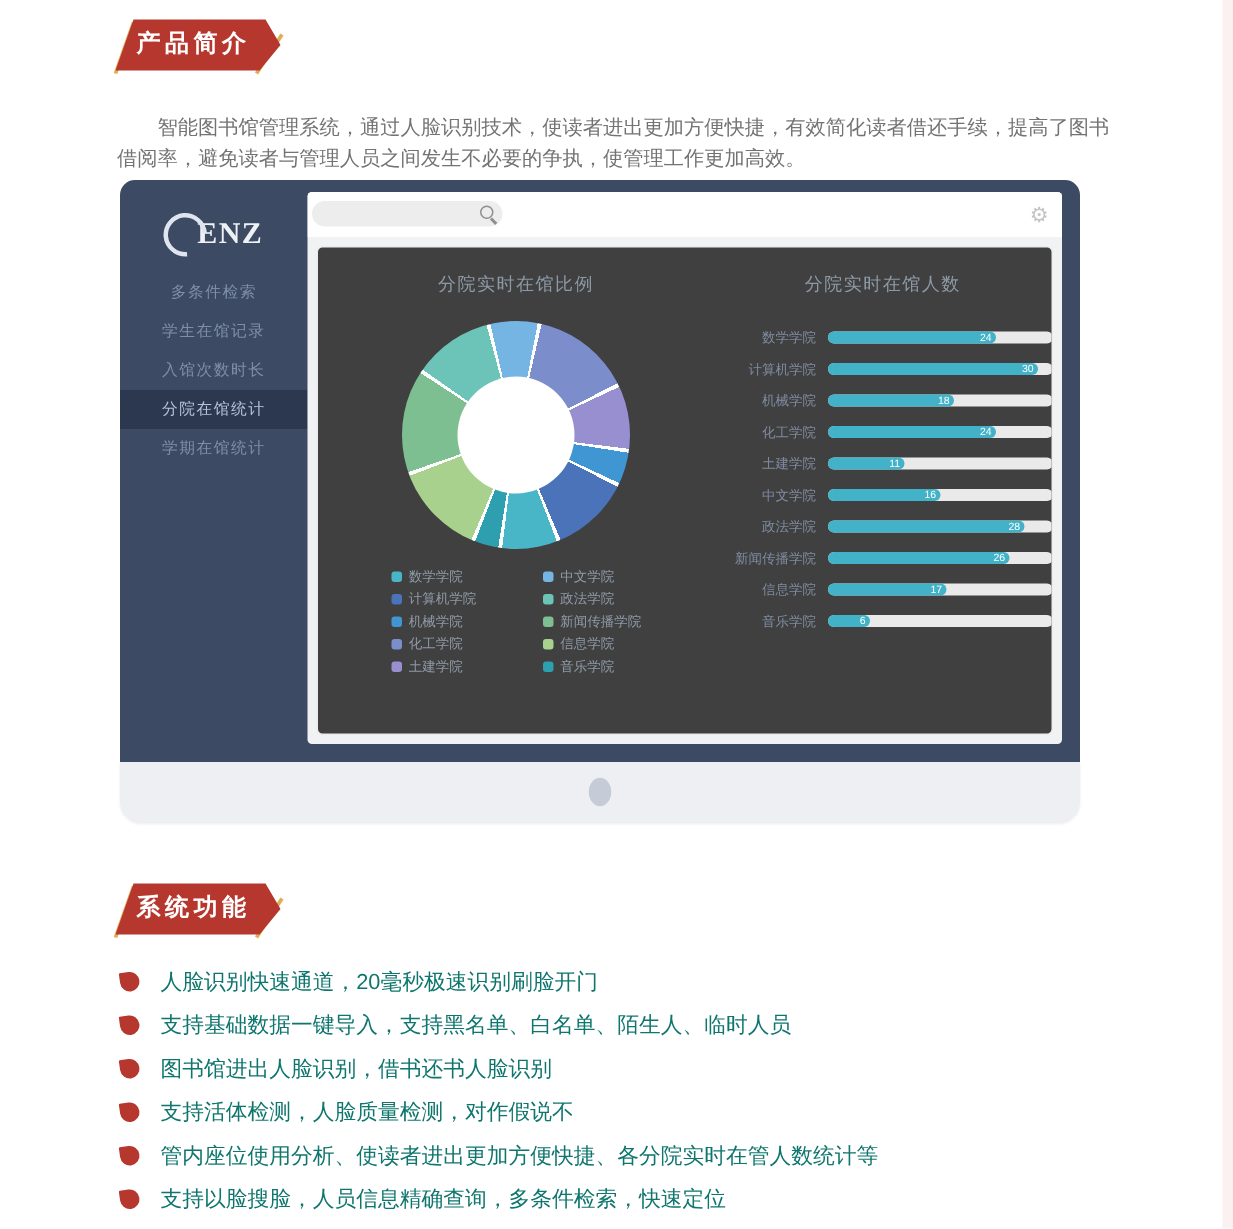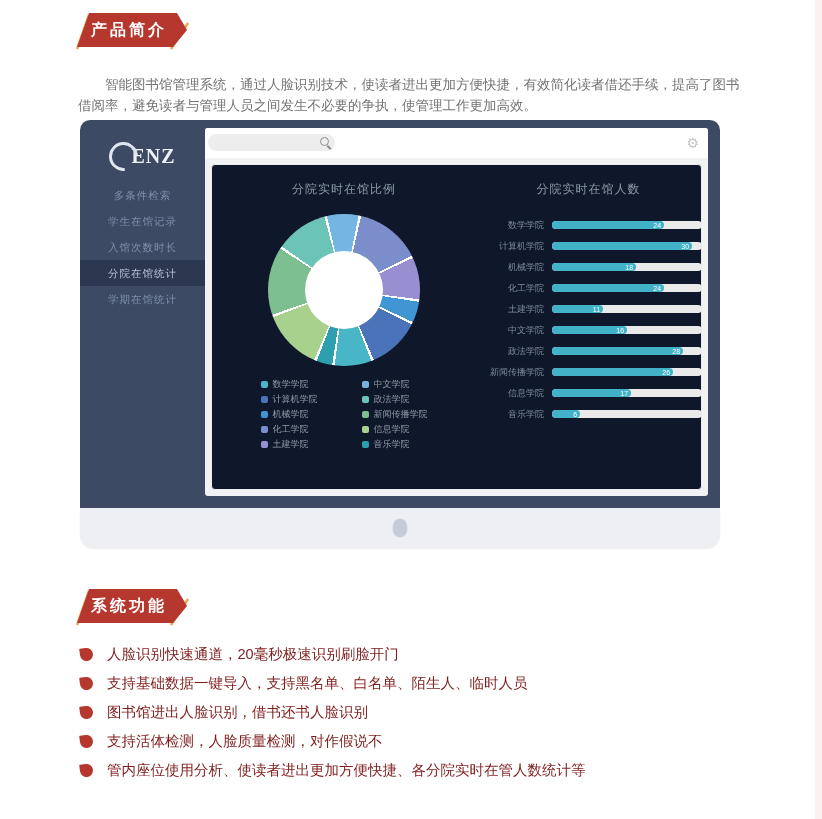--- a/index.html
+++ b/index.html
@@ -35,21 +35,21 @@
   .menu-item{height:26px;line-height:26px;text-align:center;font-size:10.5px;color:#7e8ea9;letter-spacing:1px;cursor:pointer;}
   .menu-item.active{background:#2b3850;color:#b7c2d6;}
 
   .screen-right{flex:1;margin:8px 12px 12px 0;background:#f1f2f4;border-radius:3px;display:flex;flex-direction:column;overflow:hidden;}
   .topbar{height:30px;background:#ffffff;position:relative;flex:none;}
   .search-pill{position:absolute;left:3px;top:6px;width:127px;height:17px;background:#ededed;border-radius:9px;}
   .magnifier{position:absolute;right:6px;top:3px;width:7px;height:7px;border:1.5px solid #8f8f8f;border-radius:50%;}
   .magnifier::after{content:'';position:absolute;left:7px;top:7px;width:5px;height:1.5px;background:#8f8f8f;transform:rotate(45deg);transform-origin:0 0;}
   .gear{position:absolute;right:9px;top:4px;font-size:14px;color:#c5c5c5;line-height:22px;cursor:pointer;}
 
-  .card{flex:1;margin:6px;background:#0f172a;border:1px solid #ececec;border-radius:4px;display:flex;overflow:hidden;}
+  .card{flex:1;margin:6px;background:#404040;border:1px solid #ececec;border-radius:4px;display:flex;overflow:hidden;}
   .panel-left{width:54%;padding-top:16px;display:flex;flex-direction:column;align-items:center;}
   .panel-right{width:46%;padding-top:16px;}
   .chart-title{font-size:12px;color:#8d99a6;letter-spacing:1px;text-align:center;}
 
   .donut-wrap{position:relative;width:152px;height:152px;margin-top:16px;}
   .donut{width:152px;height:152px;border-radius:50%;}
   .donut-hole{position:absolute;left:50%;top:50%;transform:translate(-50%,-50%);width:78px;height:78px;background:#ffffff;border-radius:50%;}
 
   .legend{display:grid;grid-auto-flow:column;grid-template-rows:repeat(5,14px);column-gap:44px;row-gap:1px;margin-top:11px;}
   .legend-item{display:flex;align-items:center;font-size:9px;color:#8f9aa7;cursor:pointer;}
@@ -60,21 +60,21 @@
   .bar-label{width:66px;text-align:right;font-size:9px;color:#7e8ba0;margin-right:8px;flex:none;white-space:nowrap;}
   .bar-track{width:150px;height:8px;background:#eaeaea;border-radius:4px;position:relative;flex:none;}
   .bar-fill{height:8px;border-radius:4px;position:relative;}
   .bar-value{position:absolute;right:3px;top:0;line-height:9px;font-size:7px;color:#ffffff;}
 
   .chin{height:40px;background:#edeff2;border-radius:0 0 14px 14px;position:relative;box-shadow:0 1px 2px rgba(0,0,0,0.08);}
   .chin-btn{position:absolute;left:50%;top:50%;transform:translate(-50%,-50%);width:15px;height:19px;background:#c6ccd7;border-radius:50%;}
 
   
   .features-list{position:absolute;left:80px;top:640px;width:710px;}
-  .feature-item{display:flex;align-items:center;height:29px;font-size:14.5px;color:#7f1d1d;}
+  .feature-item{display:flex;align-items:center;height:29px;font-size:14.5px;color:#0f766e;}
   .bullet{width:13px;height:13px;background:#b5372e;border-radius:1px 9px 9px 9px;margin-right:14px;flex:none;transform:rotate(-8deg);}
 </style>
 </head>
 <body>
 
 <div class="edge-strip"></div>
 
 <div class="ribbon" id="intro-ribbon">
   <svg width="118" height="38" viewBox="0 0 118 38">
     <path d="M3,37 L15,3" stroke="#dfae54" stroke-width="2.5" fill="none"></path>
@@ -274,13 +274,17 @@
       <span>图书馆进出人脸识别，借书还书人脸识别</span>
     </div>
     <div class="feature-item">
       <span class="bullet"></span>
       <span>支持活体检测，人脸质量检测，对作假说不</span>
     </div>
     <div class="feature-item">
       <span class="bullet"></span>
       <span>管内座位使用分析、使读者进出更加方便快捷、各分院实时在管人数统计等</span>
     </div>
+    <div class="feature-item">
+      <span class="bullet"></span>
+      <span>支持以脸搜脸，人员信息精确查询，多条件检索，快速定位</span>
+    </div>
   </div>
 
 </body></html>

